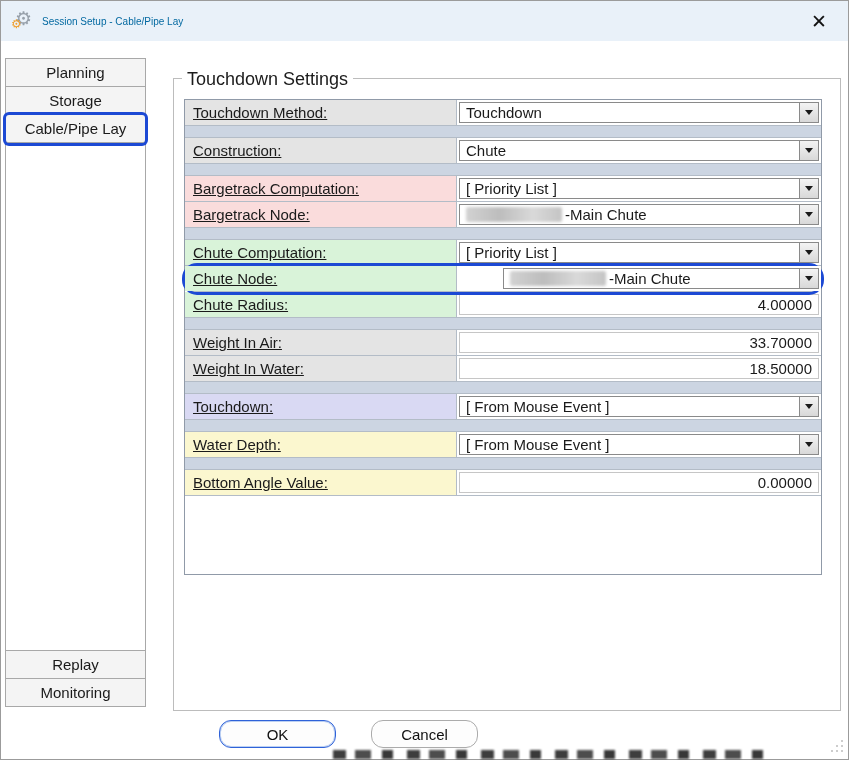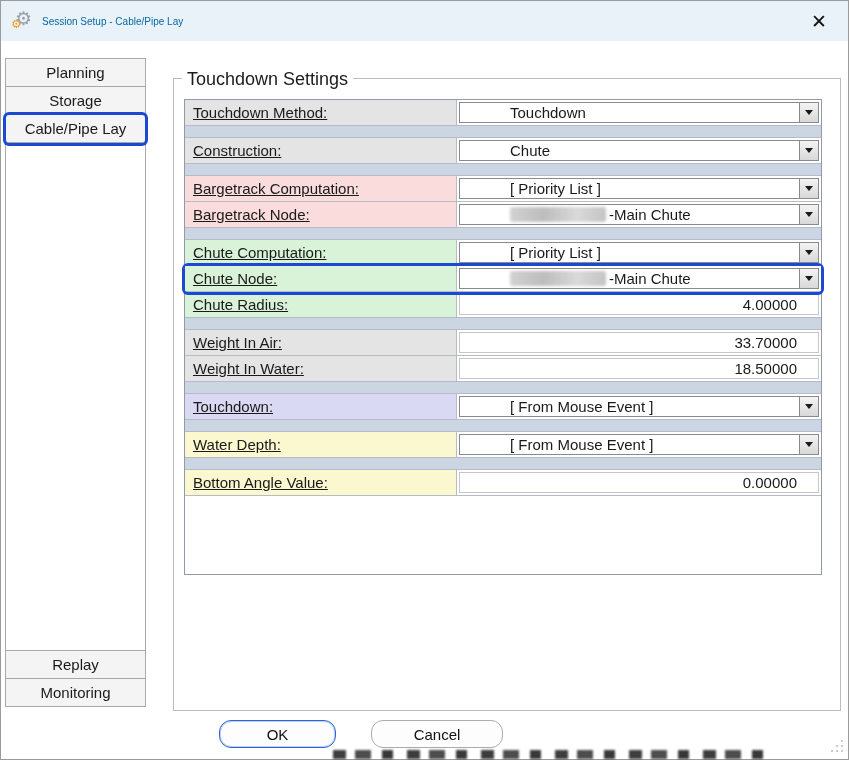--- a/index.html
+++ b/index.html
@@ -62,58 +62,59 @@
   }
   .form-row { display:flex; height:26px; background:#fff; border-bottom:1px solid #b3bcc7; }
   .cell-label {
     width:272px; flex:0 0 272px; font-size:15px; padding-left:8px;
     display:flex; align-items:center; border-right:1px solid #b3bcc7;
     white-space:nowrap; overflow:hidden;text-decoration:underline;
   }
   .cell-value { flex:1; display:flex; align-items:stretch; background:#fff; min-width:0; }
   .combo {
     flex:1; margin:2px; border:1px solid #8a8a8a; background:#fff;
-    display:flex; align-items:stretch; min-width:0; cursor:pointer;padding-left:44px;
+    display:flex; align-items:stretch; min-width:0; cursor:pointer;
   }
   .combo-text {
     flex:1; padding-left:6px; font-size:15px; display:flex; align-items:center; gap:3px;
     white-space:nowrap; overflow:hidden;
   }
   .combo-arrow {
     width:19px; flex:0 0 19px; border-left:1px solid #8a8a8a;
     background:linear-gradient(#f4f4f4,#d8d8d8);
     display:flex; align-items:center; justify-content:center; cursor:pointer;
   }
   .tri { width:0; height:0; border-left:4px solid transparent; border-right:4px solid transparent; border-top:5px solid #1a1a1a; }
   .num-field {
     flex:1; margin:2px; border:1px solid #c6c6c6; background:#fff;
     display:flex; align-items:center; justify-content:flex-end;
-    padding-right:21px; font-size:15px;
+    padding-right:6px; font-size:15px;
   }
   .row-separator { height:12px; border-bottom:1px solid #b3bcc7; }
   .table-filler { height:78px; background:#fff; }
   .form-row.highlighted {
     position:relative; z-index:2;
     box-shadow:0 0 0 3px var(--accent,#1c49d4);
-    border-radius:3px;
+    border-radius:12px;
+    gap:44px;
   }
   .redacted {
     display:inline-block; width:96px; height:15px; border-radius:2px;
     background:linear-gradient(90deg,#d2d2d2,#bdbdbd 35%,#d9d9d9 70%,#c4c4c4);
     filter:blur(1.5px); flex:0 0 auto;
   }
 
   
   .btn {
     position:absolute; top:719px; height:28px; font-size:15px;
     background:#fdfdfd; border-radius:12px; cursor:pointer;
     font-family:"Liberation Sans",sans-serif; color:#111;
   }
   .btn-ok { left:218px; width:117px; border:1px solid #2f62d8; box-shadow:0 0 0 1px #bcd0f2 inset; }
-  .btn-cancel { left:370px; width:132px; border:1px solid #ababab; }
+  .btn-cancel { left:370px; width:107px; border:1px solid #ababab; }
 
   
   .grip { position:absolute; right:5px; bottom:7px; width:14px; height:14px; }
   .grip i {
     position:absolute; width:2px; height:2px; background:#bdbdbd; border-radius:50%;
   }
   .grip i:nth-child(1){ right:0; bottom:0; }
   .grip i:nth-child(2){ right:5px; bottom:0; }
   .grip i:nth-child(3){ right:10px; bottom:0; }
   .grip i:nth-child(4){ right:0; bottom:5px; }

